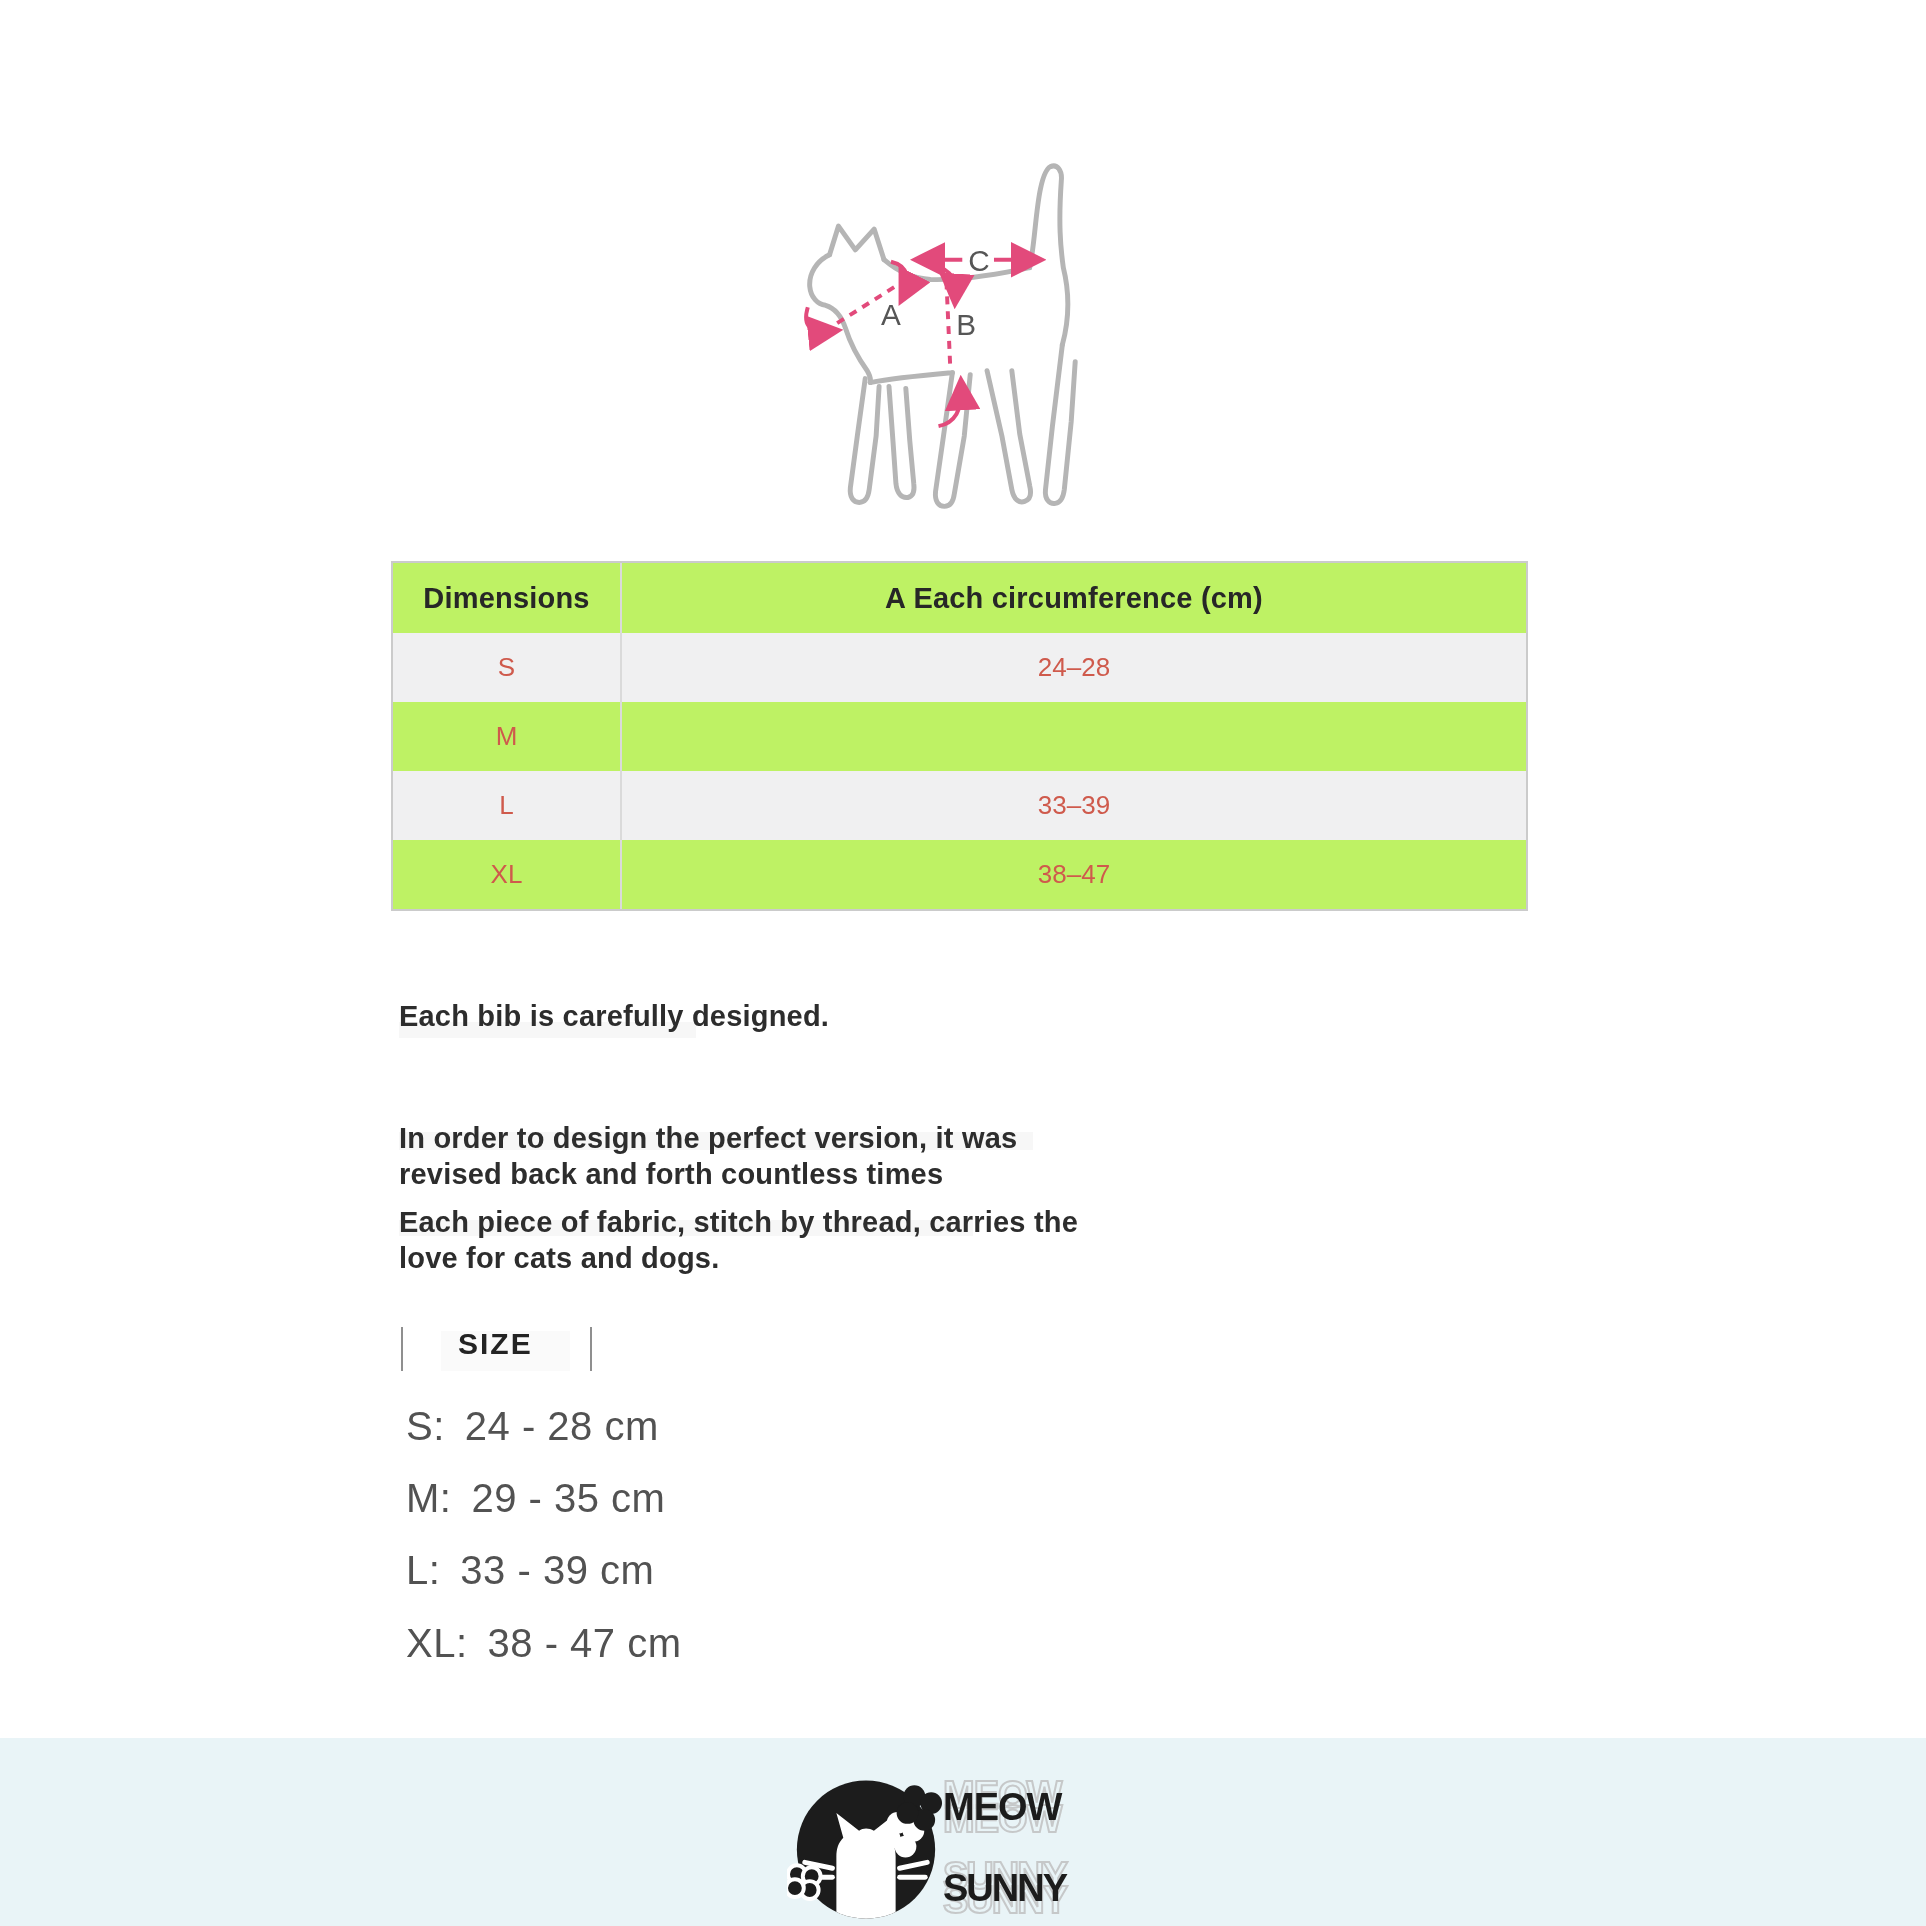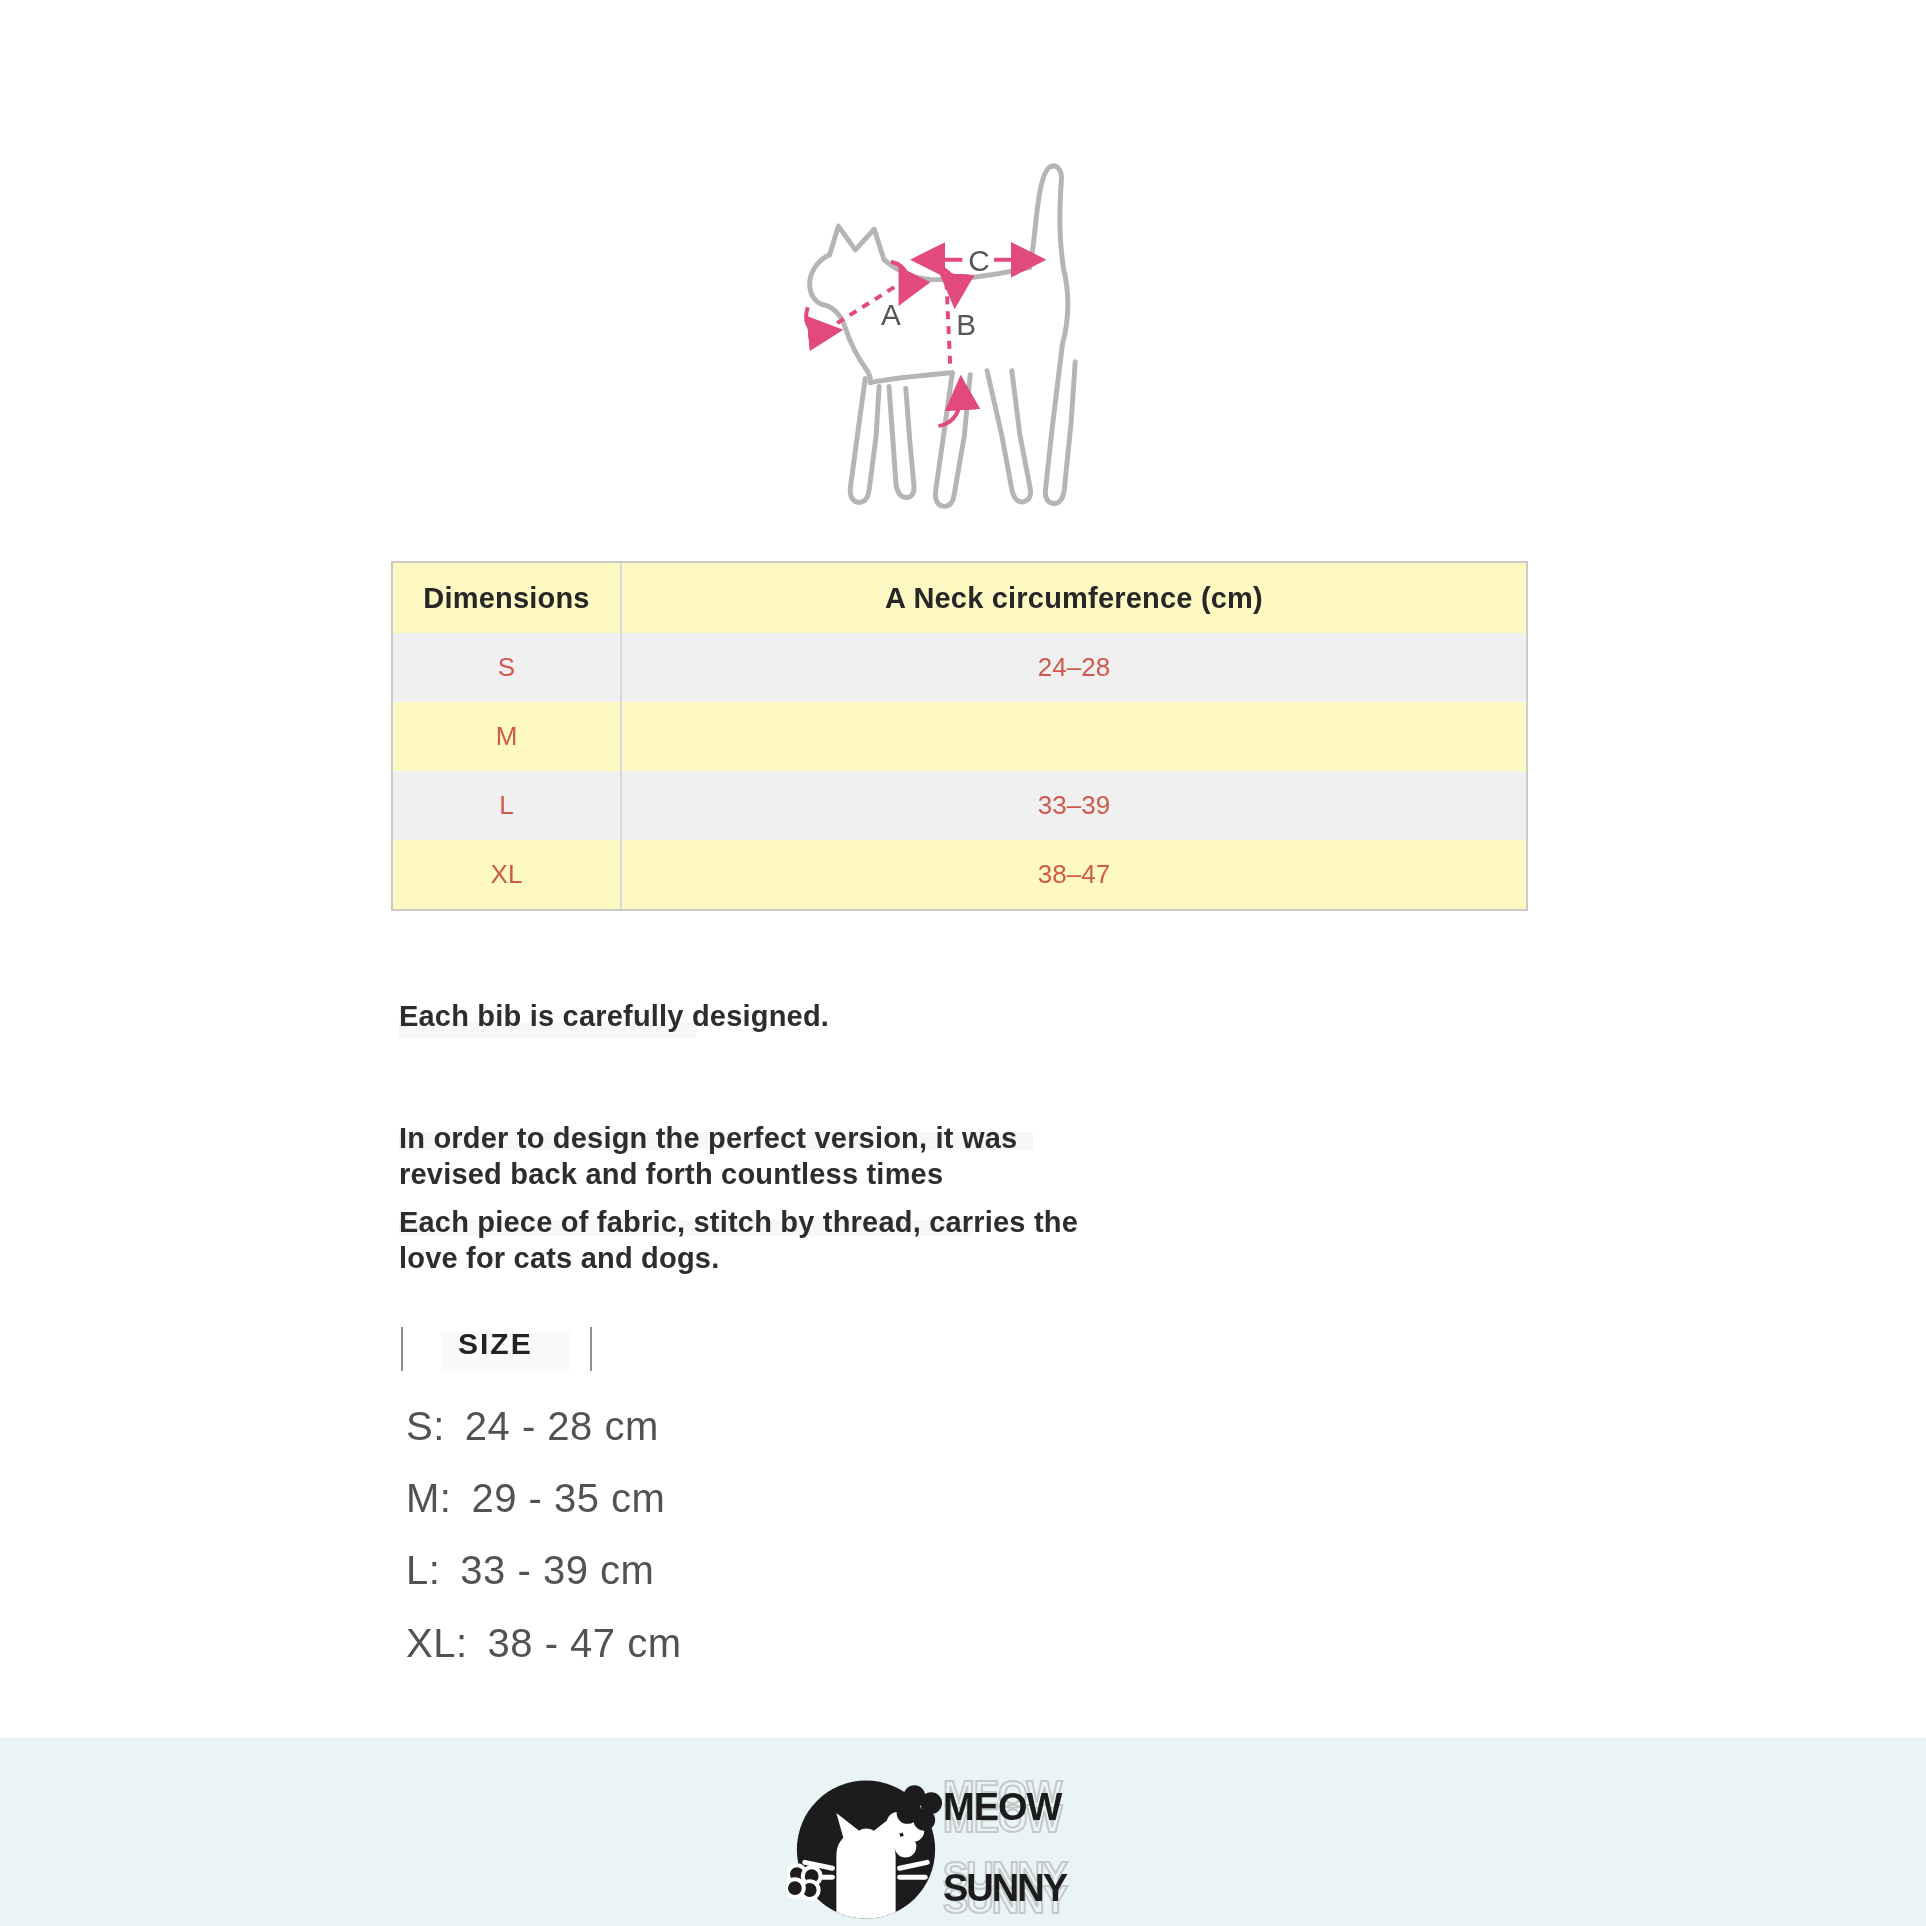--- a/index.html
+++ b/index.html
@@ -5,21 +5,21 @@
   html,body{margin:0;padding:0;}
   .page{
     position:relative;width:1927px;height:1927px;background:#ffffff;overflow:hidden;
     font-family:"Liberation Sans","DejaVu Sans",sans-serif;
   }
   
   .diagram{position:absolute;left:772px;top:129px;width:337px;height:416px;}
   
   .size-table{
     position:absolute;left:391px;top:561px;width:1137px;
-    border:2px solid #cbcbcb;background:#fef9c3;box-sizing:border-box;
+    border:2px solid #cbcbcb;background:#bef264;box-sizing:border-box;
   }
   .t-row{display:flex;height:69px;}
   .t-row.header{height:70px;}
   .t-row.alt{background:#f0f0f1;}
   .t-c1{width:229px;border-right:2px solid #dadada;display:flex;align-items:center;justify-content:center;box-sizing:border-box;}
   .t-c2{flex:1;display:flex;align-items:center;justify-content:center;}
   .t-row.header .t-c1,.t-row.header .t-c2{font-weight:bold;font-size:29px;color:#272727;letter-spacing:0.2px;}
   .t-row.data .t-c1,.t-row.data .t-c2{font-size:26px;color:#cf5a4c;}
   
   .hl{position:absolute;background:#f7f7f7;z-index:0;}
@@ -100,21 +100,21 @@
         <text x="890" y="328">A</text>
         <text x="966" y="338">B</text>
         <text x="978" y="273">C</text>
       </g>
     </g>
   </svg>
 
   <div class="size-table">
     <div class="t-row header">
       <div class="t-c1">Dimensions</div>
-      <div class="t-c2">A Neck circumference (cm)</div>
+      <div class="t-c2">A Each circumference (cm)</div>
     </div>
     <div class="t-row data alt">
       <div class="t-c1">S</div>
       <div class="t-c2">24–28</div>
     </div>
     <div class="t-row data">
       <div class="t-c1">M</div>
     </div>
     <div class="t-row data alt">
       <div class="t-c1">L</div>

